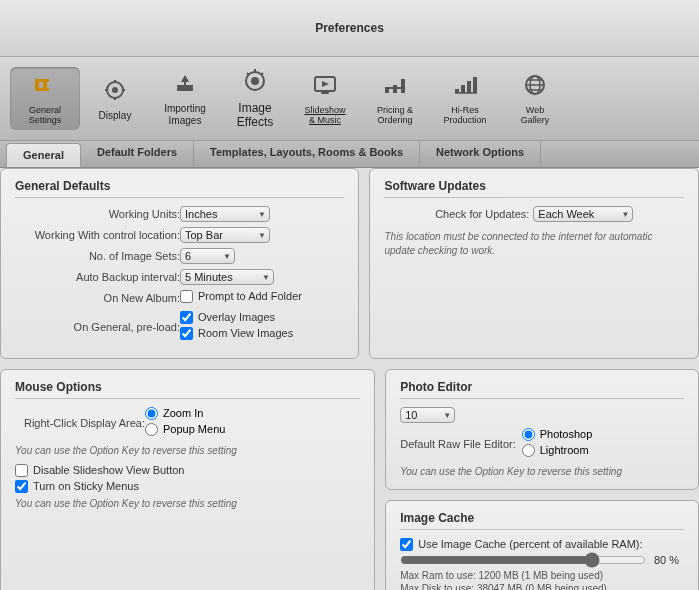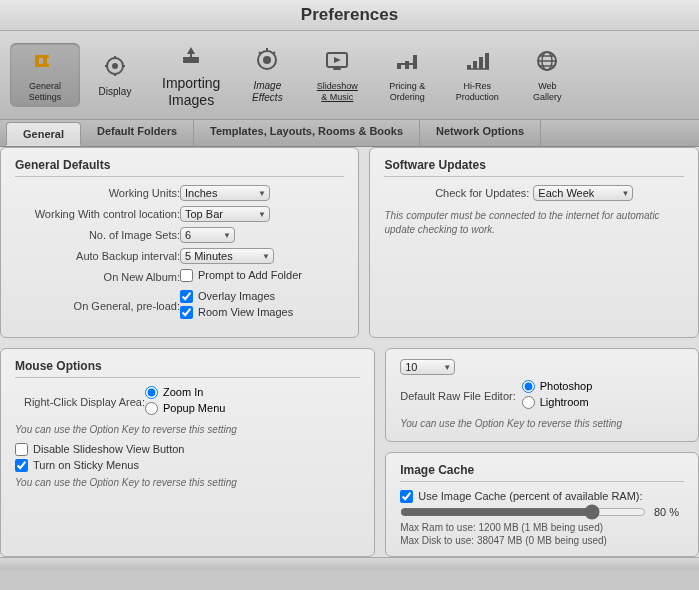--- a/index.html
+++ b/index.html
@@ -9,22 +9,22 @@
       background: #c8c8c8;
       width: 699px;
       height: 590px;
       overflow: hidden;
     }
 
     
     .title-bar {
       background: linear-gradient(to bottom, #e8e8e8, #d0d0d0);
       text-align: center;
-      padding: 5px 0;
-      font-size: 17px;
+      padding: 21px 0;
+      font-size: 12px;
       font-weight: bold;
       color: #333;
       border-bottom: 1px solid #aaa;
     }
 
     
     .toolbar {
       background: linear-gradient(to bottom, #d8d8d8, #b8b8b8);
       display: flex;
       align-items: center;
@@ -266,34 +266,34 @@
 
   <div class="toolbar-item">
     <div class="toolbar-icon">
       <svg width="28" height="28" viewBox="0 0 28 28">
         <rect x="6" y="16" width="16" height="2" fill="#555"></rect>
         <rect x="6" y="18" width="16" height="4" rx="1" fill="#555"></rect>
         <polygon points="14,6 10,13 18,13" fill="#555"></polygon>
         <rect x="13" y="13" width="2" height="4" fill="#555"></rect>
       </svg>
     </div>
-    <div class="toolbar-label" style="font-size:14px; text-align:center; line-height:1.2;">Importing<br>Images</div>
+    <div class="toolbar-label" style="font-size:10px; text-align:center; line-height:1.2;">Importing<br>Images</div>
   </div>
 
   <div class="toolbar-item">
     <div class="toolbar-icon">
       <svg width="28" height="28" viewBox="0 0 28 28">
         <circle cx="14" cy="14" r="9" fill="none" stroke="#555" stroke-width="2"></circle>
         <circle cx="14" cy="14" r="4" fill="#555"></circle>
         <line x1="14" y1="5" x2="14" y2="2" stroke="#555" stroke-width="2"></line>
         <line x1="20" y1="8" x2="22" y2="6" stroke="#555" stroke-width="2"></line>
         <line x1="8" y1="8" x2="6" y2="6" stroke="#555" stroke-width="2"></line>
       </svg>
     </div>
-    <div class="toolbar-label" style="font-size:10px; text-align:center; line-height:1.2;font-style:italic;">Image<br>Effects</div>
+    <div class="toolbar-label" style="font-size:12px; text-align:center; line-height:1.2;">Image<br>Effects</div>
   </div>
 
   <div class="toolbar-item">
     <div class="toolbar-icon">
       <svg width="28" height="28" viewBox="0 0 28 28">
         <rect x="4" y="6" width="20" height="14" rx="2" fill="none" stroke="#555" stroke-width="2"></rect>
         <polygon points="11,10 11,16 18,13" fill="#555"></polygon>
         <rect x="10" y="21" width="8" height="2" rx="1" fill="#555"></rect>
       </svg>
     </div>
@@ -427,21 +427,21 @@
 
       <div class="form-row" style="justify-content: center;">
         <div class="form-label" style="margin-right:4px;">Check for Updates:</div>
         <div class="select-wrapper">
           <select style="width:100px;">
             <option>Each Week</option>
           </select>
         </div>
       </div>
 
-      <div class="note-text" style="margin-top:8px;">This computer must be connected to the internet for automatic update checking to work.</div>
+      <div class="note-text" style="margin-top:8px;">This location must be connected to the internet for automatic update checking to work.</div>
     </div>
 
   </div>
 
   <div class="panels-row">
 
     <div class="panel panel-left">
       <div class="panel-title">Mouse Options</div>
 
       <div class="form-row">
@@ -469,20 +469,21 @@
         <input type="checkbox" checked="" style="">
         <span class="checkbox-label">Turn on Sticky Menus</span>
       </div>
 
       <div class="note-text" style="margin-top:4px;">You can use the Option Key to reverse this setting</div>
     </div>
 
     <div class="panel-right" style="display:flex; flex-direction:column; gap:10px;">
 
       <div class="panel">
+        <div class="panel-title">Photo Editor</div>
 
         <div class="form-row">
           <div class="select-wrapper">
             <select style="width:55px;">
               <option>10</option>
             </select>
           </div>
         </div>
 
         <div class="form-row" style="margin-top:4px;">

